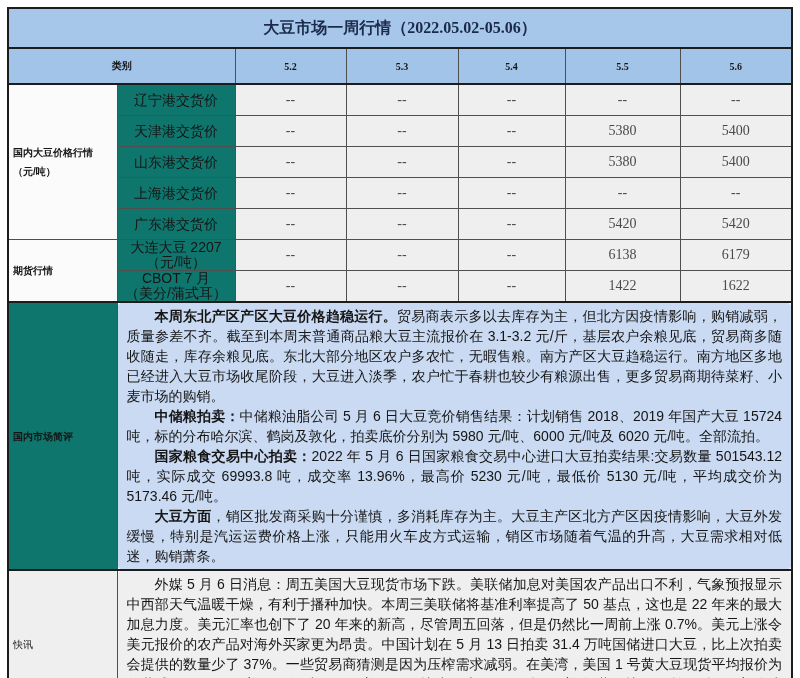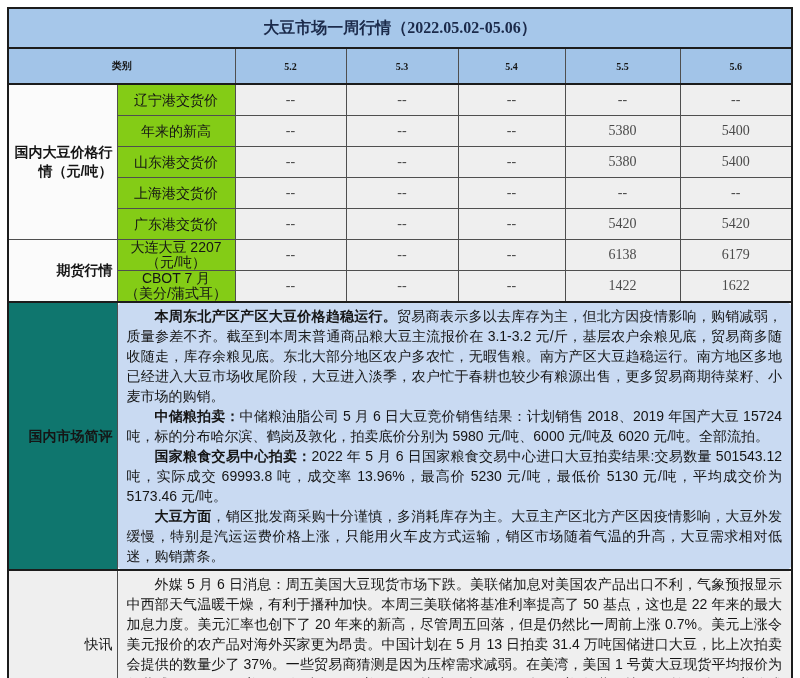--- a/index.html
+++ b/index.html
@@ -41,28 +41,28 @@
     vertical-align: middle;
     font-weight: bold;
     font-size: 10px;
     font-family: "Liberation Serif", "DejaVu Serif", serif;
     border-bottom: 2px solid #1c1c1c;
   }
   
   .group-label {
     background: #fbfbfb;
     font-weight: bold;
-    text-align: right;
-    vertical-align: middle;
-    font-size: 14px;
+    text-align: left;
+    vertical-align: middle;
+    font-size: 10px;
     line-height: 19px;
     padding: 0 4px;
   }
   .name-cell {
-    background: #84cc16;
+    background: #0f766e;
     text-align: center;
     vertical-align: middle;
     font-size: 14px;
     height: 30px;
     line-height: 15px;
   }
   .name-cell .unit { font-size: 14px; }
   .val-cell {
     background: #efefef;
     text-align: center;
@@ -122,21 +122,21 @@
   <tr>
     <td rowspan="5" class="group-label">国内大豆价格行情（元/吨）</td>
     <td class="name-cell">辽宁港交货价</td>
     <td class="val-cell">--</td>
     <td class="val-cell">--</td>
     <td class="val-cell">--</td>
     <td class="val-cell">--</td>
     <td class="val-cell">--</td>
   </tr>
   <tr>
-    <td class="name-cell">年来的新高</td>
+    <td class="name-cell">天津港交货价</td>
     <td class="val-cell">--</td>
     <td class="val-cell">--</td>
     <td class="val-cell">--</td>
     <td class="val-cell">5380</td>
     <td class="val-cell">5400</td>
   </tr>
   <tr>
     <td class="name-cell">山东港交货价</td>
     <td class="val-cell">--</td>
     <td class="val-cell">--</td>

